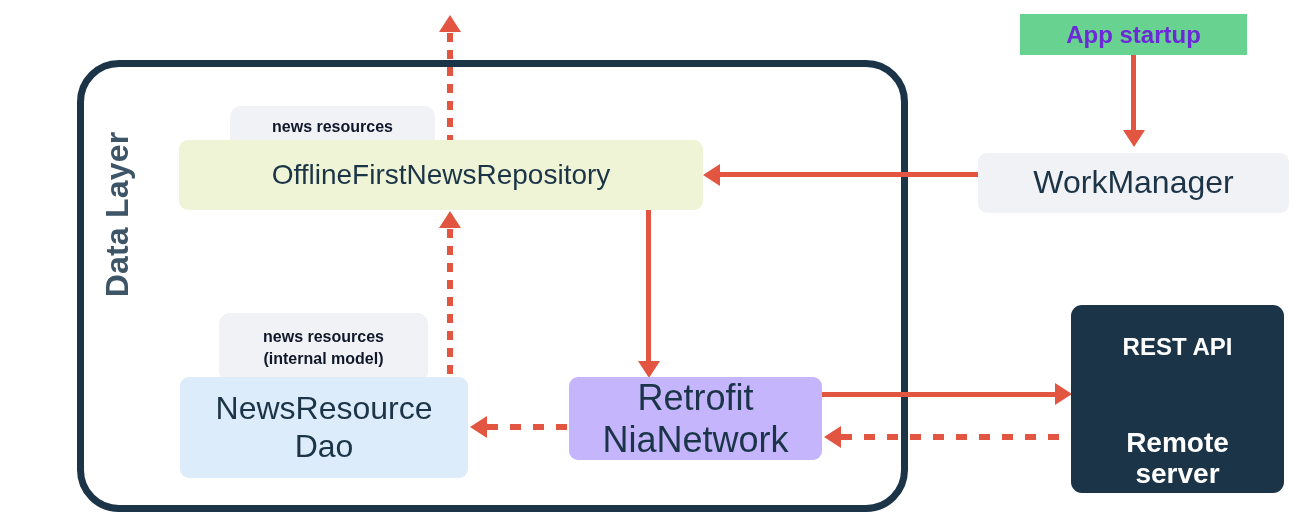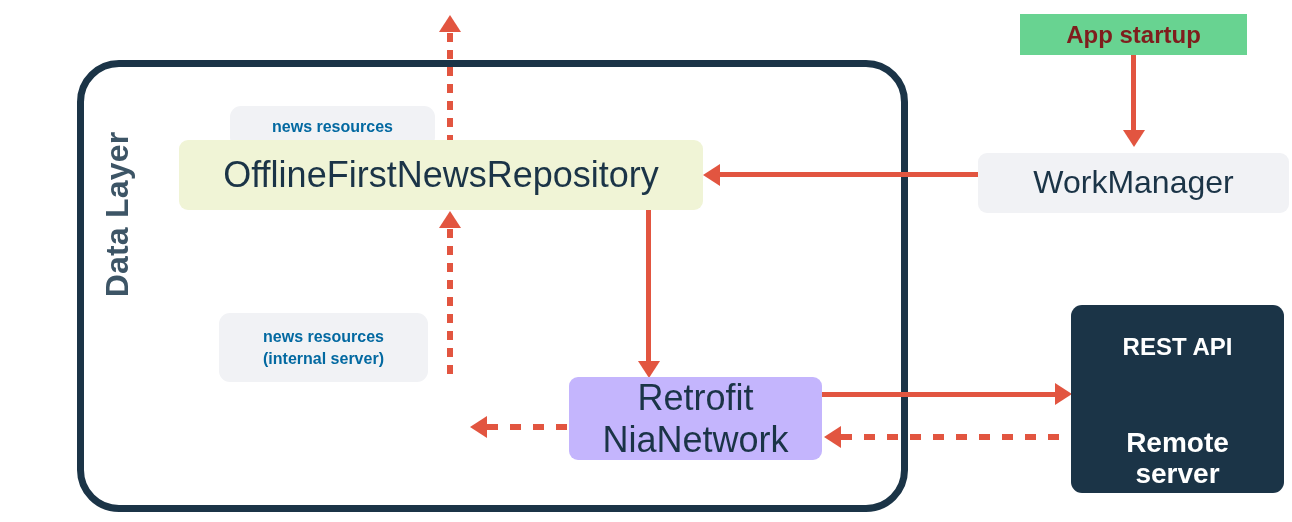--- a/index.html
+++ b/index.html
@@ -55,21 +55,21 @@
     color: #1b3447;
     line-height: 1.16;
   }
 
   .node-repository {
     left: 179px;
     top: 140px;
     width: 524px;
     height: 70px;
     background: #f0f4d6;
-    font-size: 36px;
+    font-size: 28px;
   }
   .node-dao {
     left: 180px;
     top: 377px;
     width: 288px;
     height: 101px;
     background: #dcecfa;
     font-size: 32px;
     flex-direction: column;
   }
@@ -91,21 +91,21 @@
     font-size: 32px;
     margin-top: 8px;
   }
   .node-appstartup {
     left: 1020px;
     top: 14px;
     width: 227px;
     height: 41px;
     background: #68d391;
     border-radius: 0;
-    color: #7f1d1d;
+    color: #6d28d9;
     font-size: 24px;
     font-weight: 700;
   }
   .node-remote {
     left: 1071px;
     top: 305px;
     width: 213px;
     height: 188px;
     background: #1b3447;
     border-radius: 11px;
@@ -124,21 +124,21 @@
     margin-top: 66px;
     line-height: 1.12;
   }
 
   
   .chip {
     position: absolute;
     box-sizing: border-box;
     background: #f1f2f5;
     border-radius: 11px;
-    color: #0369a1;
+    color: #0f172a;
     font-size: 16px;
     font-weight: 700;
     display: flex;
     align-items: center;
     justify-content: center;
     text-align: center;
     line-height: 1.32;
   }
   .chip-repo {
     left: 230px;
@@ -236,27 +236,31 @@
 
   <div class="line-solid-v" style="left:1131px; top:55px; height:76px;"></div>
   <div class="head head-down" style="left:1123px; top:130px;"></div>
 
   <div class="chip chip-repo">
     <span>news resources</span>
   </div>
 
   <div class="chip chip-dao">
     <span>news resources</span>
-    <span>(internal server)</span>
+    <span>(internal model)</span>
   </div>
 
   <div class="node node-repository">
     <span>OfflineFirstNewsRepository</span>
   </div>
 
+  <div class="node node-dao">
+    <span>NewsResource</span>
+    <span>Dao</span>
+  </div>
 
   <div class="node node-network">
     <span>Retrofit</span>
     <span>NiaNetwork</span>
   </div>
 
   <div class="node node-workmanager">
     <span>WorkManager</span>
   </div>
 

